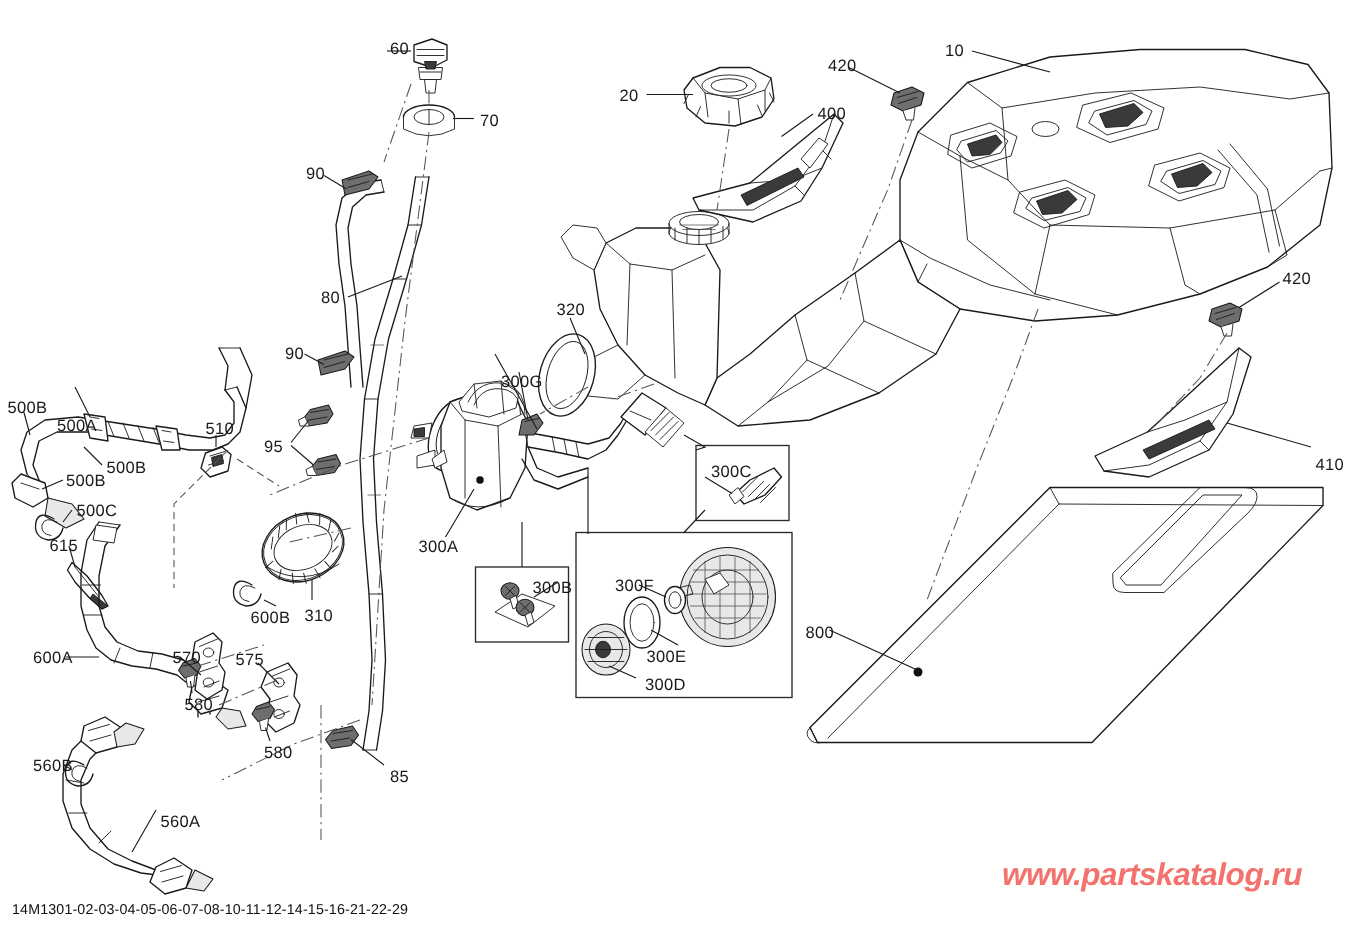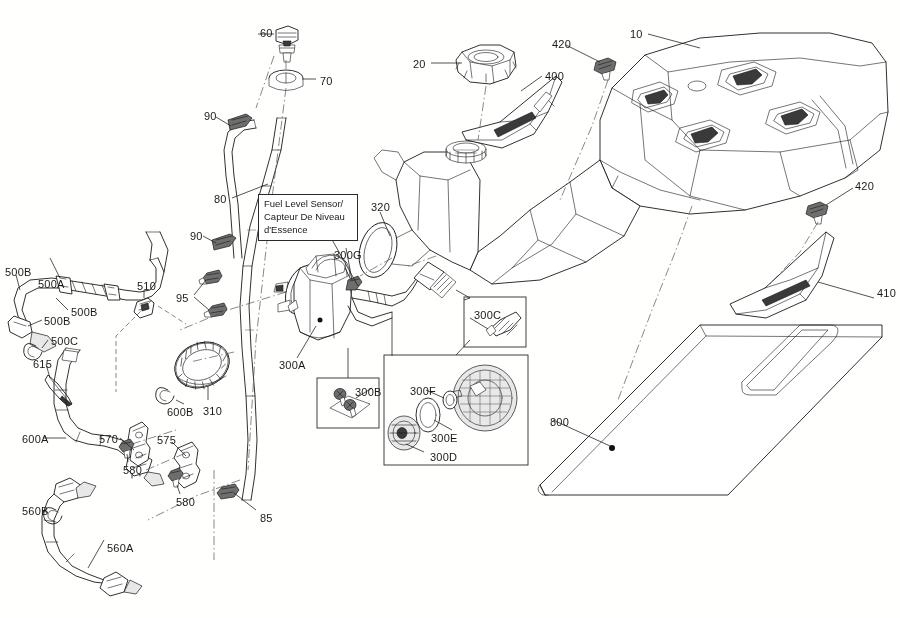--- a/index.html
+++ b/index.html
@@ -600,33 +600,30 @@
       <path class="dashdot" d="M436 256 L408 266"></path>
       <path class="dashdot" d="M132 444 L176 430"></path>
       <path class="dashdot" d="M146 470 L188 452"></path>
       <path class="dash" d="M152 300 L116 336 L116 392"></path>
       <path class="dash" d="M158 306 L186 324"></path>
       <path class="dashdot" d="M240 480 L196 496 L148 520"></path>
       <path class="dashdot" d="M214 470 L214 560"></path>
     </g>
   </svg>
 
-  <div class="callout-box" id="callout-fuel-level-sensor" style="left:258px; top:194px; width:88px;">Fuel Level Sensor/
-Capteur De Niveau
-d'Essence</div>
 
   <div class="lbl" style="left:240px; top:28px;margin-left:20px;">60</div>
   <div class="lbl" style="left:320px; top:76px;">70</div>
   <div class="lbl" style="left:204px; top:111px;">90</div>
   <div class="lbl" style="left:413px; top:59px;">20</div>
   <div class="lbl" style="left:521px; top:71px;margin-left:24px;">400</div>
   <div class="lbl" style="left:552px; top:39px;">420</div>
   <div class="lbl" style="left:630px; top:29px;">10</div>
   <div class="lbl" style="left:855px; top:181px;">420</div>
-  <div class="lbl" style="left:877px; top:288px;">410</div>
+  <div class="lbl" style="left:877px; top:305px;">410</div>
   <div class="lbl" style="left:214px; top:194px;">80</div>
   <div class="lbl" style="left:190px; top:231px;">90</div>
   <div class="lbl" style="left:176px; top:293px;">95</div>
   <div class="lbl" style="left:371px; top:202px;">320</div>
   <div class="lbl" style="left:334px; top:250px;">300G</div>
   <div class="lbl" style="left:279px; top:360px;">300A</div>
   <div class="lbl" style="left:474px; top:310px;">300C</div>
   <div class="lbl" style="left:355px; top:387px;">300B</div>
   <div class="lbl" style="left:410px; top:386px;">300F</div>
   <div class="lbl" style="left:431px; top:433px;">300E</div>
@@ -634,23 +631,25 @@
   <div class="lbl" style="left:203px; top:406px;">310</div>
   <div class="lbl" style="left:167px; top:407px;">600B</div>
   <div class="lbl" style="left:38px;  top:251px;margin-top:28px;">500A</div>
   <div class="lbl" style="left:5px;   top:267px;">500B</div>
   <div class="lbl" style="left:71px;  top:307px;">500B</div>
   <div class="lbl" style="left:44px;  top:316px;">500B</div>
   <div class="lbl" style="left:51px;  top:336px;">500C</div>
   <div class="lbl" style="left:137px; top:281px;">510</div>
   <div class="lbl" style="left:33px;  top:359px;">615</div>
   <div class="lbl" style="left:22px;  top:434px;">600A</div>
-  <div class="lbl" style="left:99px; top:434px;text-align:center;">570</div>
+  <div class="lbl" style="left:115px; top:434px;text-align:center;">570</div>
   <div class="lbl" style="left:123px; top:465px;">580</div>
   <div class="lbl" style="left:157px; top:435px;">575</div>
   <div class="lbl" style="left:176px; top:497px;">580</div>
   <div class="lbl" style="left:22px;  top:506px;text-align:center;">560B</div>
   <div class="lbl" style="left:107px; top:543px;">560A</div>
   <div class="lbl" style="left:260px; top:513px;">85</div>
-  <div class="lbl" style="left:537px; top:417px;margin-left:13px;">800</div>
-
+  <div class="lbl" style="left:537px; top:417px;">800</div>
+
+  <div id="footer-code">14M1301-02-03-04-05-06-07-08-10-11-12-14-15-16-21-22-29</div>
+  <div id="watermark">www.partskatalog.ru</div>
 
 </div>
 
 </body></html>

